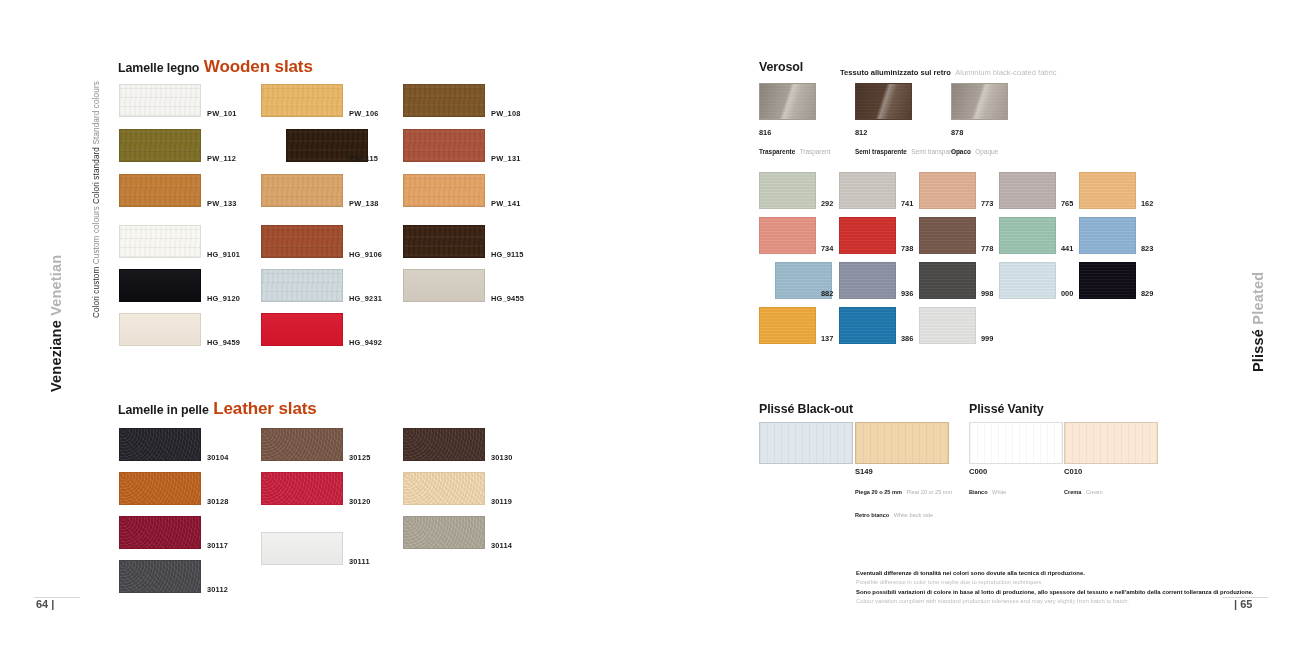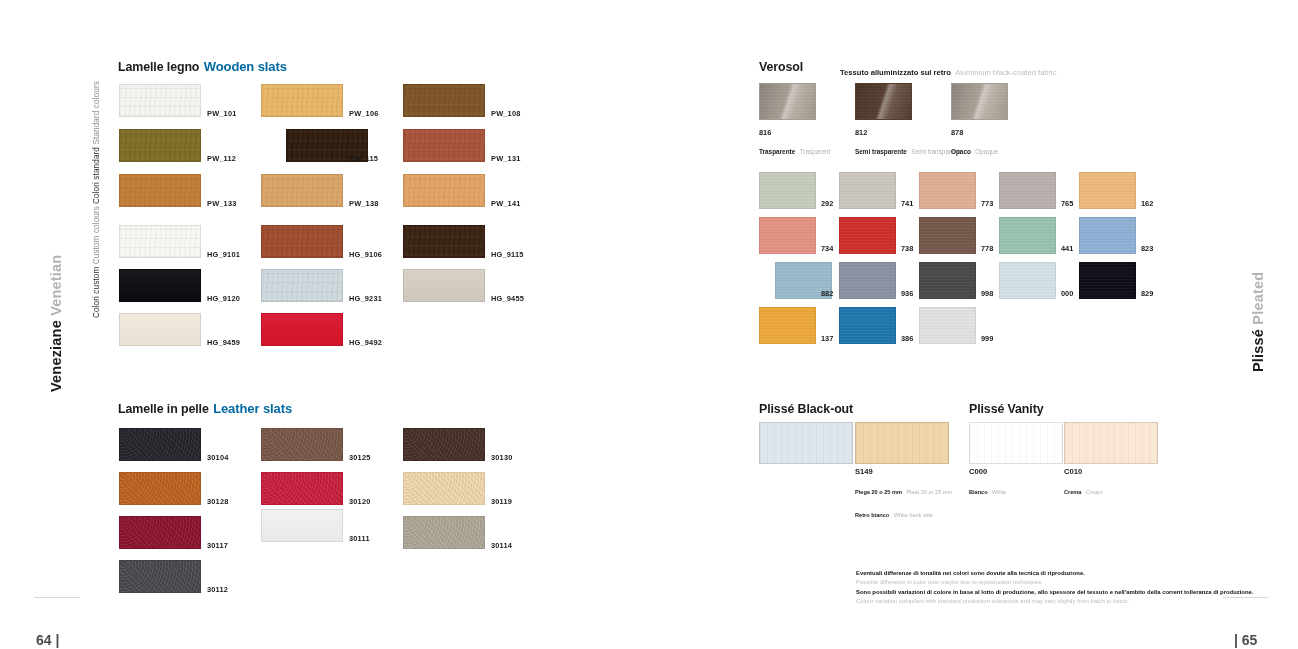--- a/index.html
+++ b/index.html
@@ -15,21 +15,21 @@
   .vtext { position: absolute; transform-origin: 0 0; white-space: nowrap; }
   .vtext.rot { transform: rotate(-90deg); }
   .side-main { font-size: 14.5px; font-weight: bold; color: #1a1a1a; letter-spacing: .2px; }
   .side-main .en { color: #b3b3b3; font-weight: bold; }
   .side-sub { font-size: 8.2px; color: #2b2b2b; letter-spacing: .1px; }
   .side-sub .en { color: #8c8c8c; }
 
   
   .sec-head { position: absolute; white-space: nowrap; }
   .sec-head .it { font-size: 12.4px; font-weight: bold; color: #1a1a1a; letter-spacing: -.1px; }
-  .sec-head .en { font-size: 13px; font-weight: bold; color: #0369a1; letter-spacing: -.1px; }
+  .sec-head .en { font-size: 17px; font-weight: bold; color: #c2410c; letter-spacing: -.1px; }
   .sub-head { position: absolute; white-space: nowrap; }
   .sub-head .it { font-size: 7.6px; font-weight: bold; color: #1a1a1a; }
   .sub-head .en { font-size: 7.6px; font-weight: normal; color: #bdbdbd; }
 
   
   .sw { position: absolute; }
   .sw .chip {
     width: 82px; height: 33px;
     border: 1px solid rgba(0,0,0,.10);
     position: relative; overflow: hidden;
@@ -94,21 +94,21 @@
   .pcap .num { font-size:7.6px; font-weight:bold; color:#1a1a1a; display:block; }
   .pcap .row { display:block; }
   .pcap .it { font-size:5.6px; font-weight:bold; color:#1a1a1a; }
   .pcap .en { font-size:5.6px; color:#b0b0b0; }
 
   
   .disc { position:absolute; white-space:nowrap; line-height:1.5; }
   .disc .it { font-size:5.9px; font-weight:bold; color:#111; display:block; }
   .disc .en { font-size:5.9px; color:#bdbdbd; display:block; }
 
-  .pgnum { position:absolute; font-size:14px; font-weight:bold; color:#4d4d4d;margin-top:34px; }
+  .pgnum { position:absolute; font-size:11px; font-weight:bold; color:#4d4d4d; }
   .hairline { position:absolute; background:#d8d8d8; }
 </style>
 </head>
 <body>
 
 <div class="page">
 
   <div class="vtext rot side-main" style="left:48px; top:392px;">
     <span>Veneziane</span>
     <span class="en">Venetian</span>
@@ -236,21 +236,21 @@
   </div>
   <div class="sw" style="left:403px; top:472px;border-radius:8px;">
     <div class="chip leather" id="l5" style="background: rgb(245, 220, 177);"></div>
     <span class="code">30119</span>
   </div>
 
   <div class="sw" style="left:119px; top:516px;">
     <div class="chip leather" id="l6" style="background: rgb(142, 19, 48);"></div>
     <span class="code">30117</span>
   </div>
-  <div class="sw" style="left:261px; top:509px;">
+  <div class="sw" style="left:261px; top:532px;">
     <div class="chip flat" id="l7" style="background: rgb(240, 241, 238);"></div>
     <span class="code">30111</span>
   </div>
   <div class="sw" style="left:403px; top:516px;">
     <div class="chip leather" id="l8" style="background: rgb(177, 170, 154);"></div>
     <span class="code">30114</span>
   </div>
 
   <div class="sw" style="left:119px; top:560px;">
     <div class="chip leather" id="l9" style="background: rgb(74, 74, 78);"></div>

